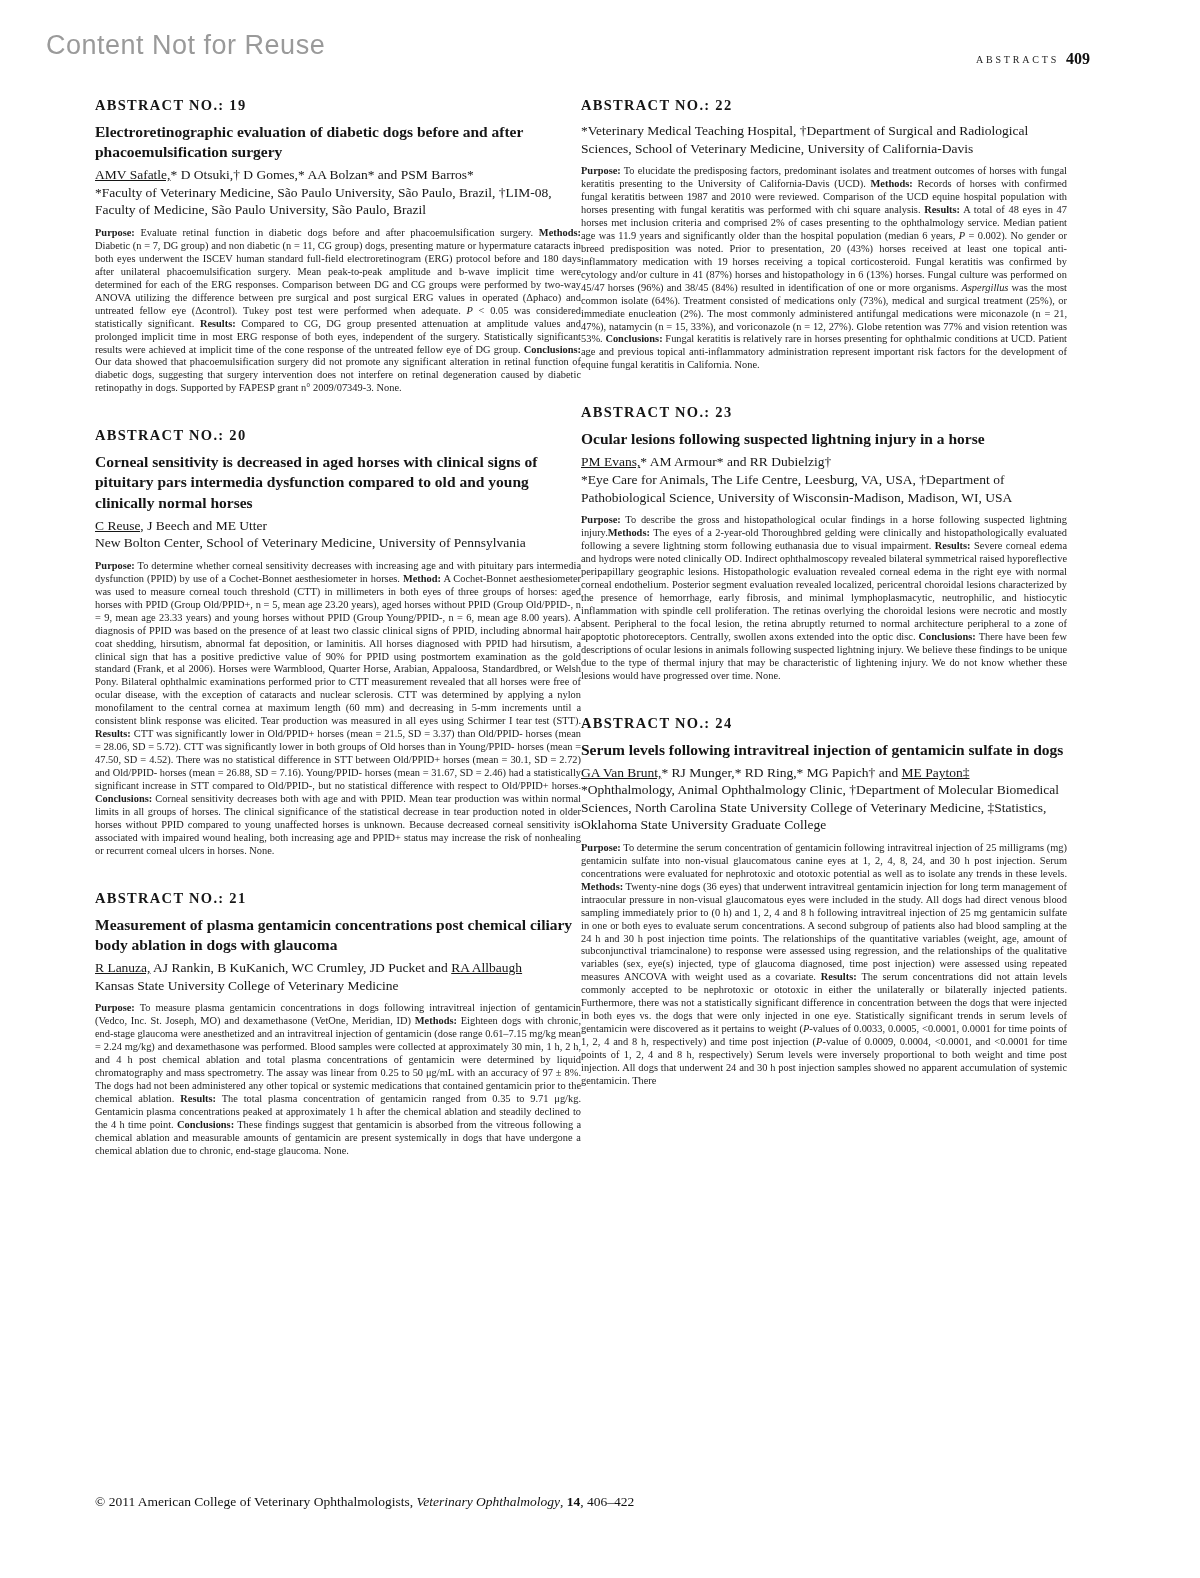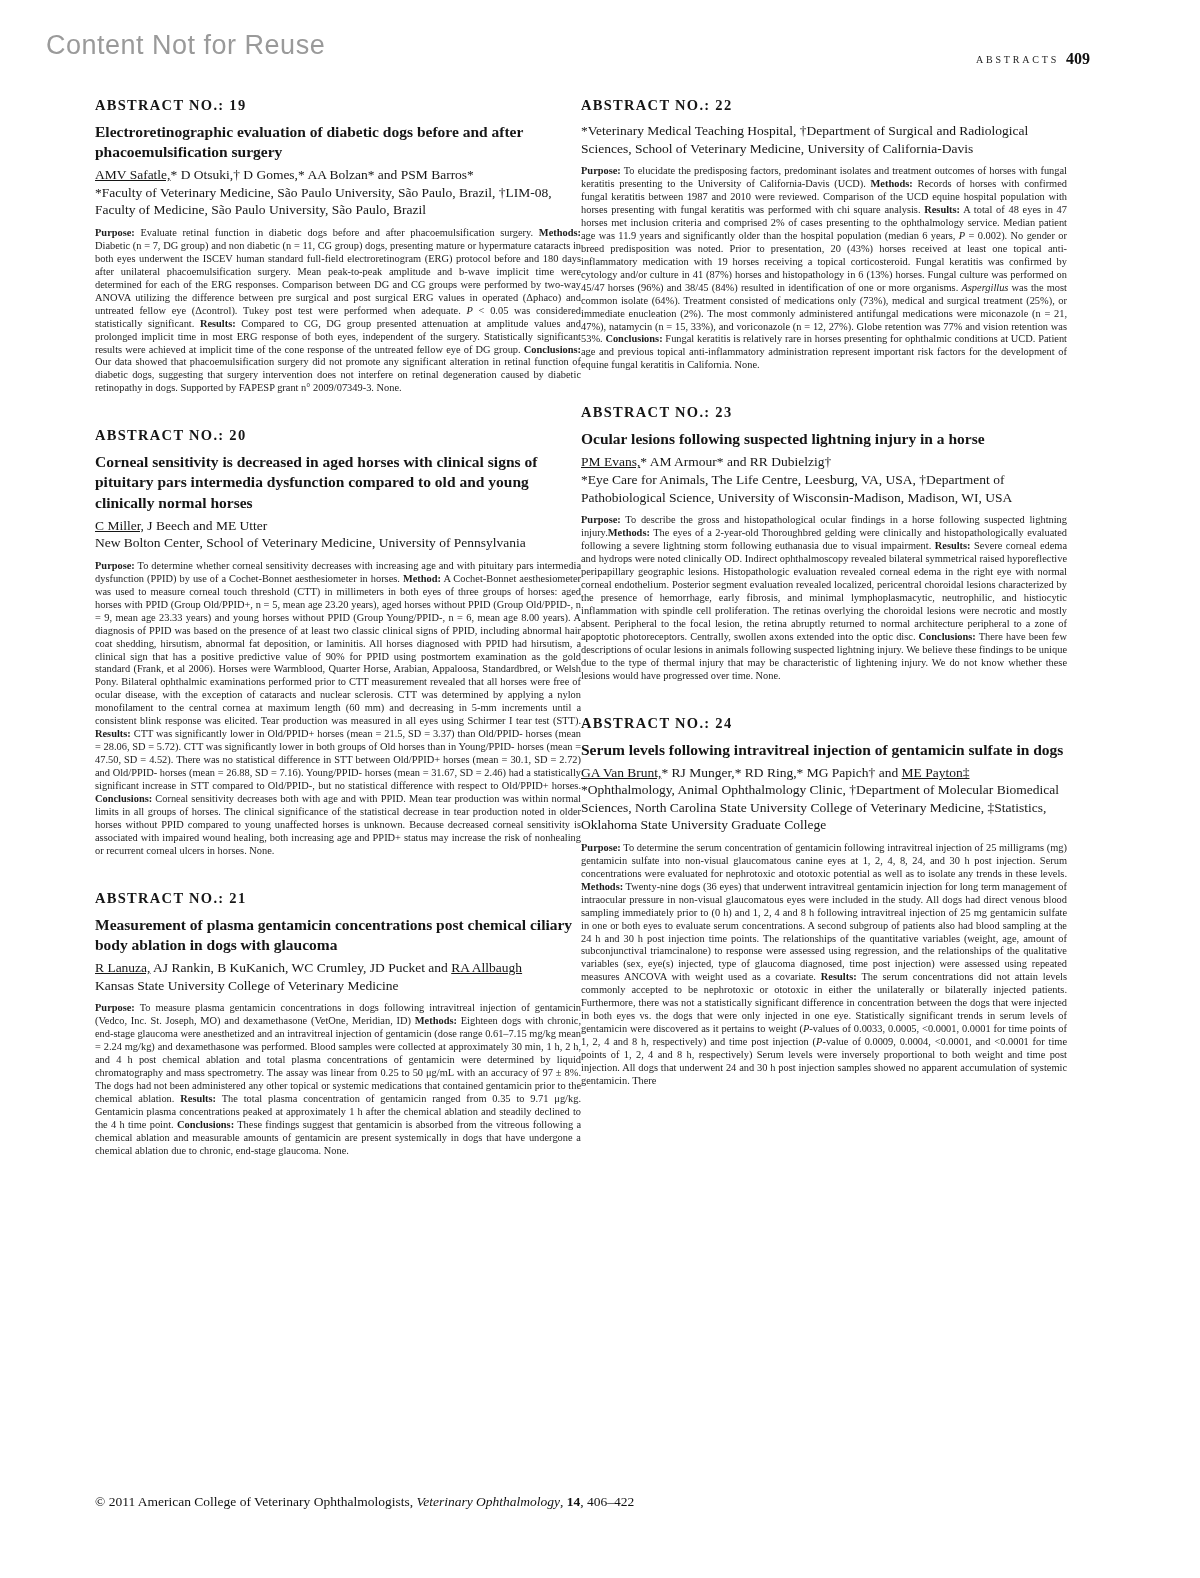--- a/index.html
+++ b/index.html
@@ -66,21 +66,21 @@
       <article class="abstract">
         <div class="abs-label">ABSTRACT NO.: 19</div>
         <h2 class="abs-title">Electroretinographic evaluation of diabetic dogs before and after phacoemulsification surgery</h2>
         <div class="abs-authors"><span class="seg-u">AMV Safatle,</span><span class="seg-n">* D Otsuki,† D Gomes,* AA Bolzan* and PSM Barros*</span></div>
         <div class="abs-affil">*Faculty of Veterinary Medicine, São Paulo University, São Paulo, Brazil, †LIM-08, Faculty of Medicine, São Paulo University, São Paulo, Brazil</div>
         <p class="abs-body"><span class="seg-b">Purpose:</span><span class="seg-n"> Evaluate retinal function in diabetic dogs before and after phacoemulsification surgery. </span><span class="seg-b">Methods:</span><span class="seg-n"> Diabetic (n = 7, DG group) and non diabetic (n = 11, CG group) dogs, presenting mature or hypermature cataracts in both eyes underwent the ISCEV human standard full-field electroretinogram (ERG) protocol before and 180 days after unilateral phacoemulsification surgery. Mean peak-to-peak amplitude and b-wave implicit time were determined for each of the ERG responses. Comparison between DG and CG groups were performed by two-way ANOVA utilizing the difference between pre surgical and post surgical ERG values in operated (Δphaco) and untreated fellow eye (Δcontrol). Tukey post test were performed when adequate. </span><span class="seg-i">P</span><span class="seg-n"> &lt; 0.05 was considered statistically significant. </span><span class="seg-b">Results:</span><span class="seg-n"> Compared to CG, DG group presented attenuation at amplitude values and prolonged implicit time in most ERG response of both eyes, independent of the surgery. Statistically significant results were achieved at implicit time of the cone response of the untreated fellow eye of DG group. </span><span class="seg-b">Conclusions:</span><span class="seg-n"> Our data showed that phacoemulsification surgery did not promote any significant alteration in retinal function of diabetic dogs, suggesting that surgery intervention does not interfere on retinal degeneration caused by diabetic retinopathy in dogs. Supported by FAPESP grant n° 2009/07349-3. None.</span></p>
       </article>
       <article class="abstract">
         <div class="abs-label">ABSTRACT NO.: 20</div>
         <h2 class="abs-title">Corneal sensitivity is decreased in aged horses with clinical signs of pituitary pars intermedia dysfunction compared to old and young clinically normal horses</h2>
-        <div class="abs-authors"><span class="seg-u">C Miller,</span><span class="seg-n"> J Beech and ME Utter</span></div>
+        <div class="abs-authors"><span class="seg-u">C Reuse,</span><span class="seg-n"> J Beech and ME Utter</span></div>
         <div class="abs-affil">New Bolton Center, School of Veterinary Medicine, University of Pennsylvania</div>
         <p class="abs-body"><span class="seg-b">Purpose:</span><span class="seg-n"> To determine whether corneal sensitivity decreases with increasing age and with pituitary pars intermedia dysfunction (PPID) by use of a Cochet-Bonnet aesthesiometer in horses. </span><span class="seg-b">Method:</span><span class="seg-n"> A Cochet-Bonnet aesthesiometer was used to measure corneal touch threshold (CTT) in millimeters in both eyes of three groups of horses: aged horses with PPID (Group Old/PPID+, n = 5, mean age 23.20 years), aged horses without PPID (Group Old/PPID-, n = 9, mean age 23.33 years) and young horses without PPID (Group Young/PPID-, n = 6, mean age 8.00 years). A diagnosis of PPID was based on the presence of at least two classic clinical signs of PPID, including abnormal hair coat shedding, hirsutism, abnormal fat deposition, or laminitis. All horses diagnosed with PPID had hirsutism, a clinical sign that has a positive predictive value of 90% for PPID using postmortem examination as the gold standard (Frank, et al 2006). Horses were Warmblood, Quarter Horse, Arabian, Appaloosa, Standardbred, or Welsh Pony. Bilateral ophthalmic examinations performed prior to CTT measurement revealed that all horses were free of ocular disease, with the exception of cataracts and nuclear sclerosis. CTT was determined by applying a nylon monofilament to the central cornea at maximum length (60 mm) and decreasing in 5-mm increments until a consistent blink response was elicited. Tear production was measured in all eyes using Schirmer I tear test (STT). </span><span class="seg-b">Results:</span><span class="seg-n"> CTT was significantly lower in Old/PPID+ horses (mean = 21.5, SD = 3.37) than Old/PPID- horses (mean = 28.06, SD = 5.72). CTT was significantly lower in both groups of Old horses than in Young/PPID- horses (mean = 47.50, SD = 4.52). There was no statistical difference in STT between Old/PPID+ horses (mean = 30.1, SD = 2.72) and Old/PPID- horses (mean = 26.88, SD = 7.16). Young/PPID- horses (mean = 31.67, SD = 2.46) had a statistically significant increase in STT compared to Old/PPID-, but no statistical difference with respect to Old/PPID+ horses. </span><span class="seg-b">Conclusions:</span><span class="seg-n"> Corneal sensitivity decreases both with age and with PPID. Mean tear production was within normal limits in all groups of horses. The clinical significance of the statistical decrease in tear production noted in older horses without PPID compared to young unaffected horses is unknown. Because decreased corneal sensitivity is associated with impaired wound healing, both increasing age and PPID+ status may increase the risk of nonhealing or recurrent corneal ulcers in horses. None.</span></p>
       </article>
       <article class="abstract">
         <div class="abs-label">ABSTRACT NO.: 21</div>
         <h2 class="abs-title">Measurement of plasma gentamicin concentrations post chemical ciliary body ablation in dogs with glaucoma</h2>
         <div class="abs-authors"><span class="seg-u">R Lanuza,</span><span class="seg-n"> AJ Rankin, B KuKanich, WC Crumley, JD Pucket and </span><span class="seg-u">RA Allbaugh</span></div>
         <div class="abs-affil">Kansas State University College of Veterinary Medicine</div>
         <p class="abs-body"><span class="seg-b">Purpose:</span><span class="seg-n"> To measure plasma gentamicin concentrations in dogs following intravitreal injection of gentamicin (Vedco, Inc. St. Joseph, MO) and dexamethasone (VetOne, Meridian, ID) </span><span class="seg-b">Methods:</span><span class="seg-n"> Eighteen dogs with chronic, end-stage glaucoma were anesthetized and an intravitreal injection of gentamicin (dose range 0.61–7.15 mg/kg mean = 2.24 mg/kg) and dexamethasone was performed. Blood samples were collected at approximately 30 min, 1 h, 2 h, and 4 h post chemical ablation and total plasma concentrations of gentamicin were determined by liquid chromatography and mass spectrometry. The assay was linear from 0.25 to 50 μg/mL with an accuracy of 97 ± 8%. The dogs had not been administered any other topical or systemic medications that contained gentamicin prior to the chemical ablation. </span><span class="seg-b">Results:</span><span class="seg-n"> The total plasma concentration of gentamicin ranged from 0.35 to 9.71 μg/kg. Gentamicin plasma concentrations peaked at approximately 1 h after the chemical ablation and steadily declined to the 4 h time point. </span><span class="seg-b">Conclusions:</span><span class="seg-n"> These findings suggest that gentamicin is absorbed from the vitreous following a chemical ablation and measurable amounts of gentamicin are present systemically in dogs that have undergone a chemical ablation due to chronic, end-stage glaucoma. None.</span></p>
       </article>

